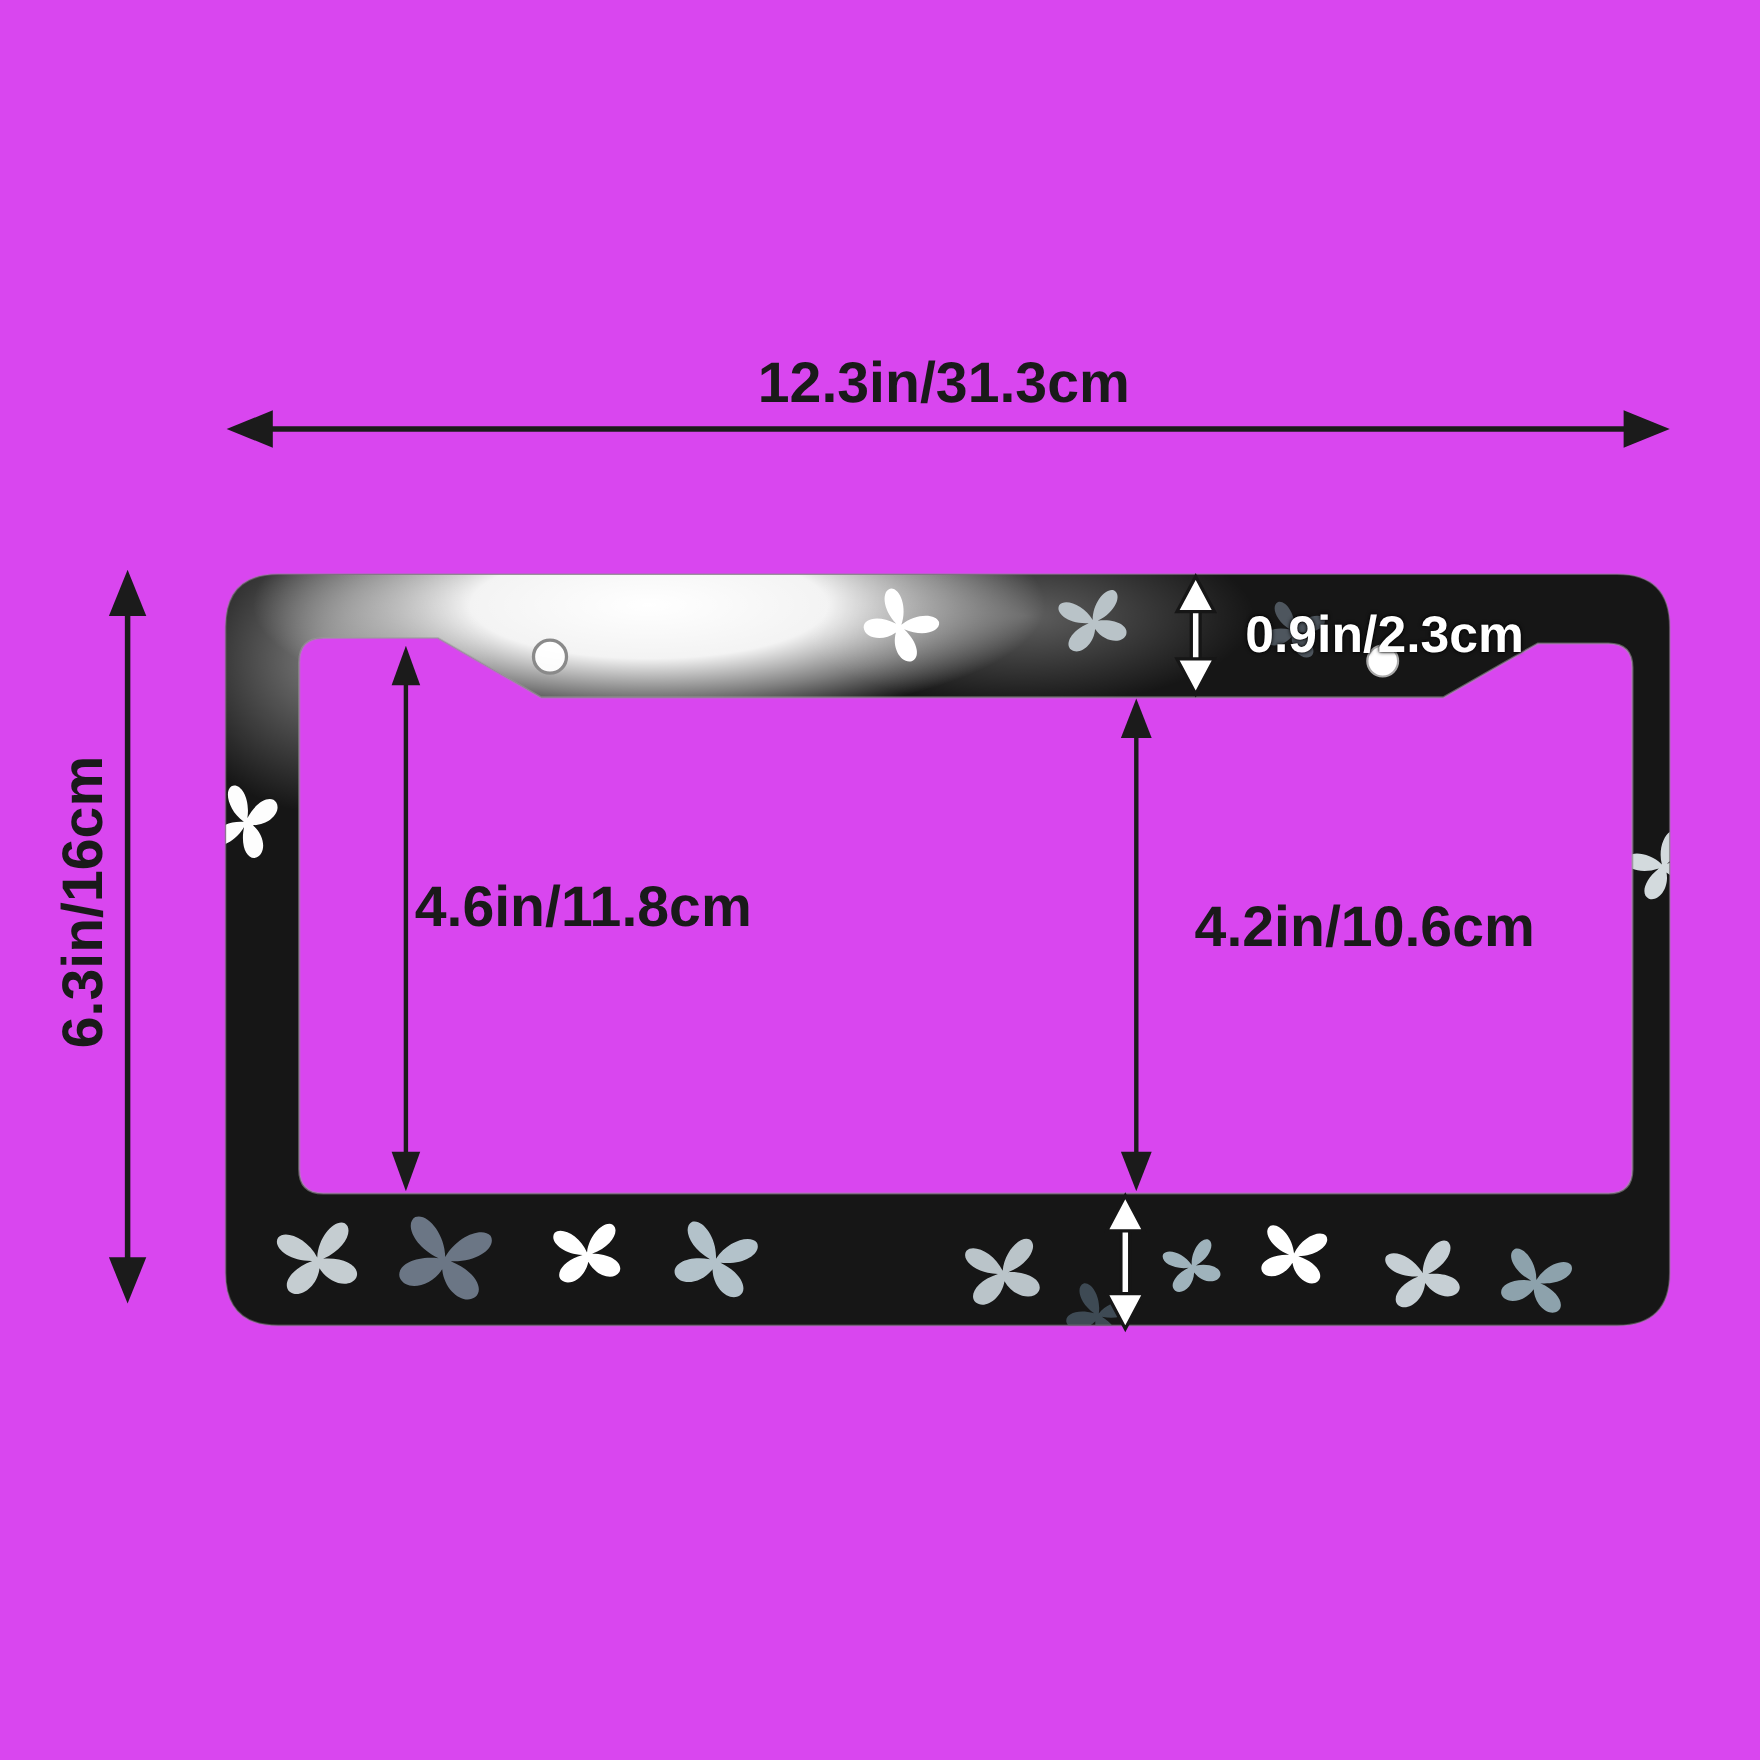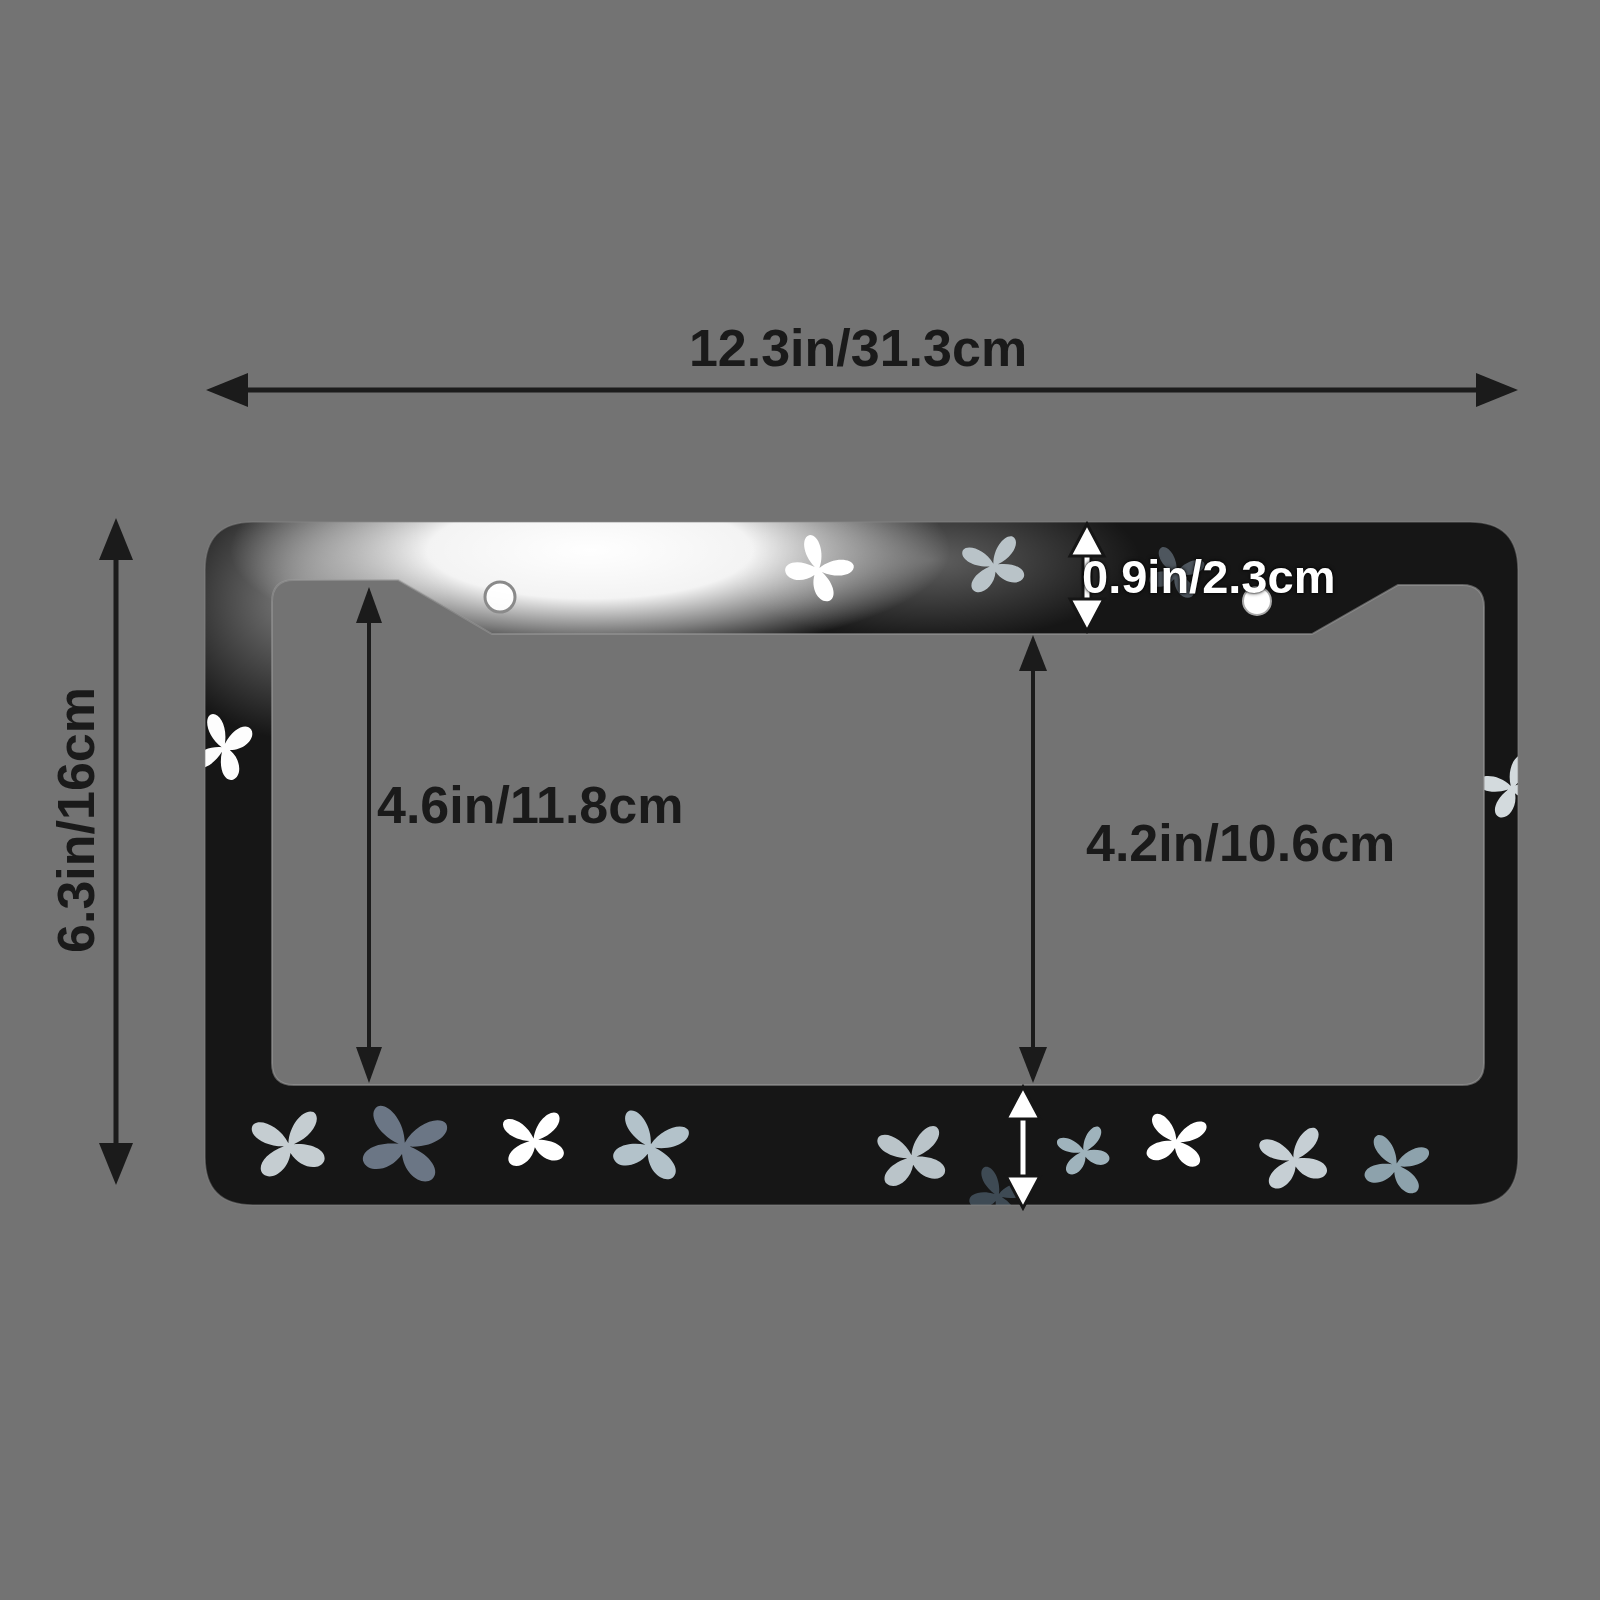--- a/index.html
+++ b/index.html
@@ -1,16 +1,16 @@
 <!DOCTYPE html>
 <html><head>
 <meta charset="utf-8">
 <style>
   html,body{margin:0;padding:0;background:#ffffff;}
-  #canvas{position:relative;width:1600px;height:1600px;background:#737373;overflow:hidden;
+  #canvas{position:relative;width:1600px;height:1600px;background:#d946ef;overflow:hidden;
           font-family:"Liberation Sans",sans-serif;}
   svg{position:absolute;left:0;top:0;}
   .dim{position:absolute;font-family:"Liberation Sans",sans-serif;font-weight:600;
        font-size:52px;color:#1a1a1a;white-space:nowrap;letter-spacing:0px;}
   .dim.white{color:#ffffff;font-size:47px;
        text-shadow:0 0 4px rgba(0,0,0,.85),0 0 2px rgba(0,0,0,.9);}
 </style>
 </head>
 <body>
 
@@ -110,20 +110,20 @@
       <line x1="1023" y1="1113" x2="1023" y2="1182" stroke="#ffffff" stroke-width="5"></line>
       <polygon points="1023,1087 1006,1119 1040,1119" fill="#ffffff" stroke="#161616" stroke-width="3"></polygon>
       <polygon points="1023,1208 1006,1176 1040,1176" fill="#ffffff" stroke="#161616" stroke-width="3"></polygon>
     </g>
   </svg>
 
   <div class="dim" style="left:858px;top:348px;transform:translate(-50%,-50%);">12.3in/31.3cm</div>
 
   <div class="dim" style="left:76px;top:820px;transform:translate(-50%,-50%) rotate(-90deg);">6.3in/16cm</div>
 
-  <div class="dim" style="left:377px;top:805px;transform:translateY(-50%);">4.6in/11.8cm</div>
+  <div class="dim" style="left:377px;top:825px;transform:translateY(-50%);">4.6in/11.8cm</div>
 
   <div class="dim" style="left:1066px;top:843px;transform:translateY(-50%);margin-left:20px;">4.2in/10.6cm</div>
 
-  <div class="dim white" style="left:1082px;top:576px;transform:translateY(-50%);">0.9in/2.3cm</div>
+  <div class="dim white" style="left:1132px;top:576px;transform:translateY(-50%);">0.9in/2.3cm</div>
 
 
 </div>
 
 </body></html>

